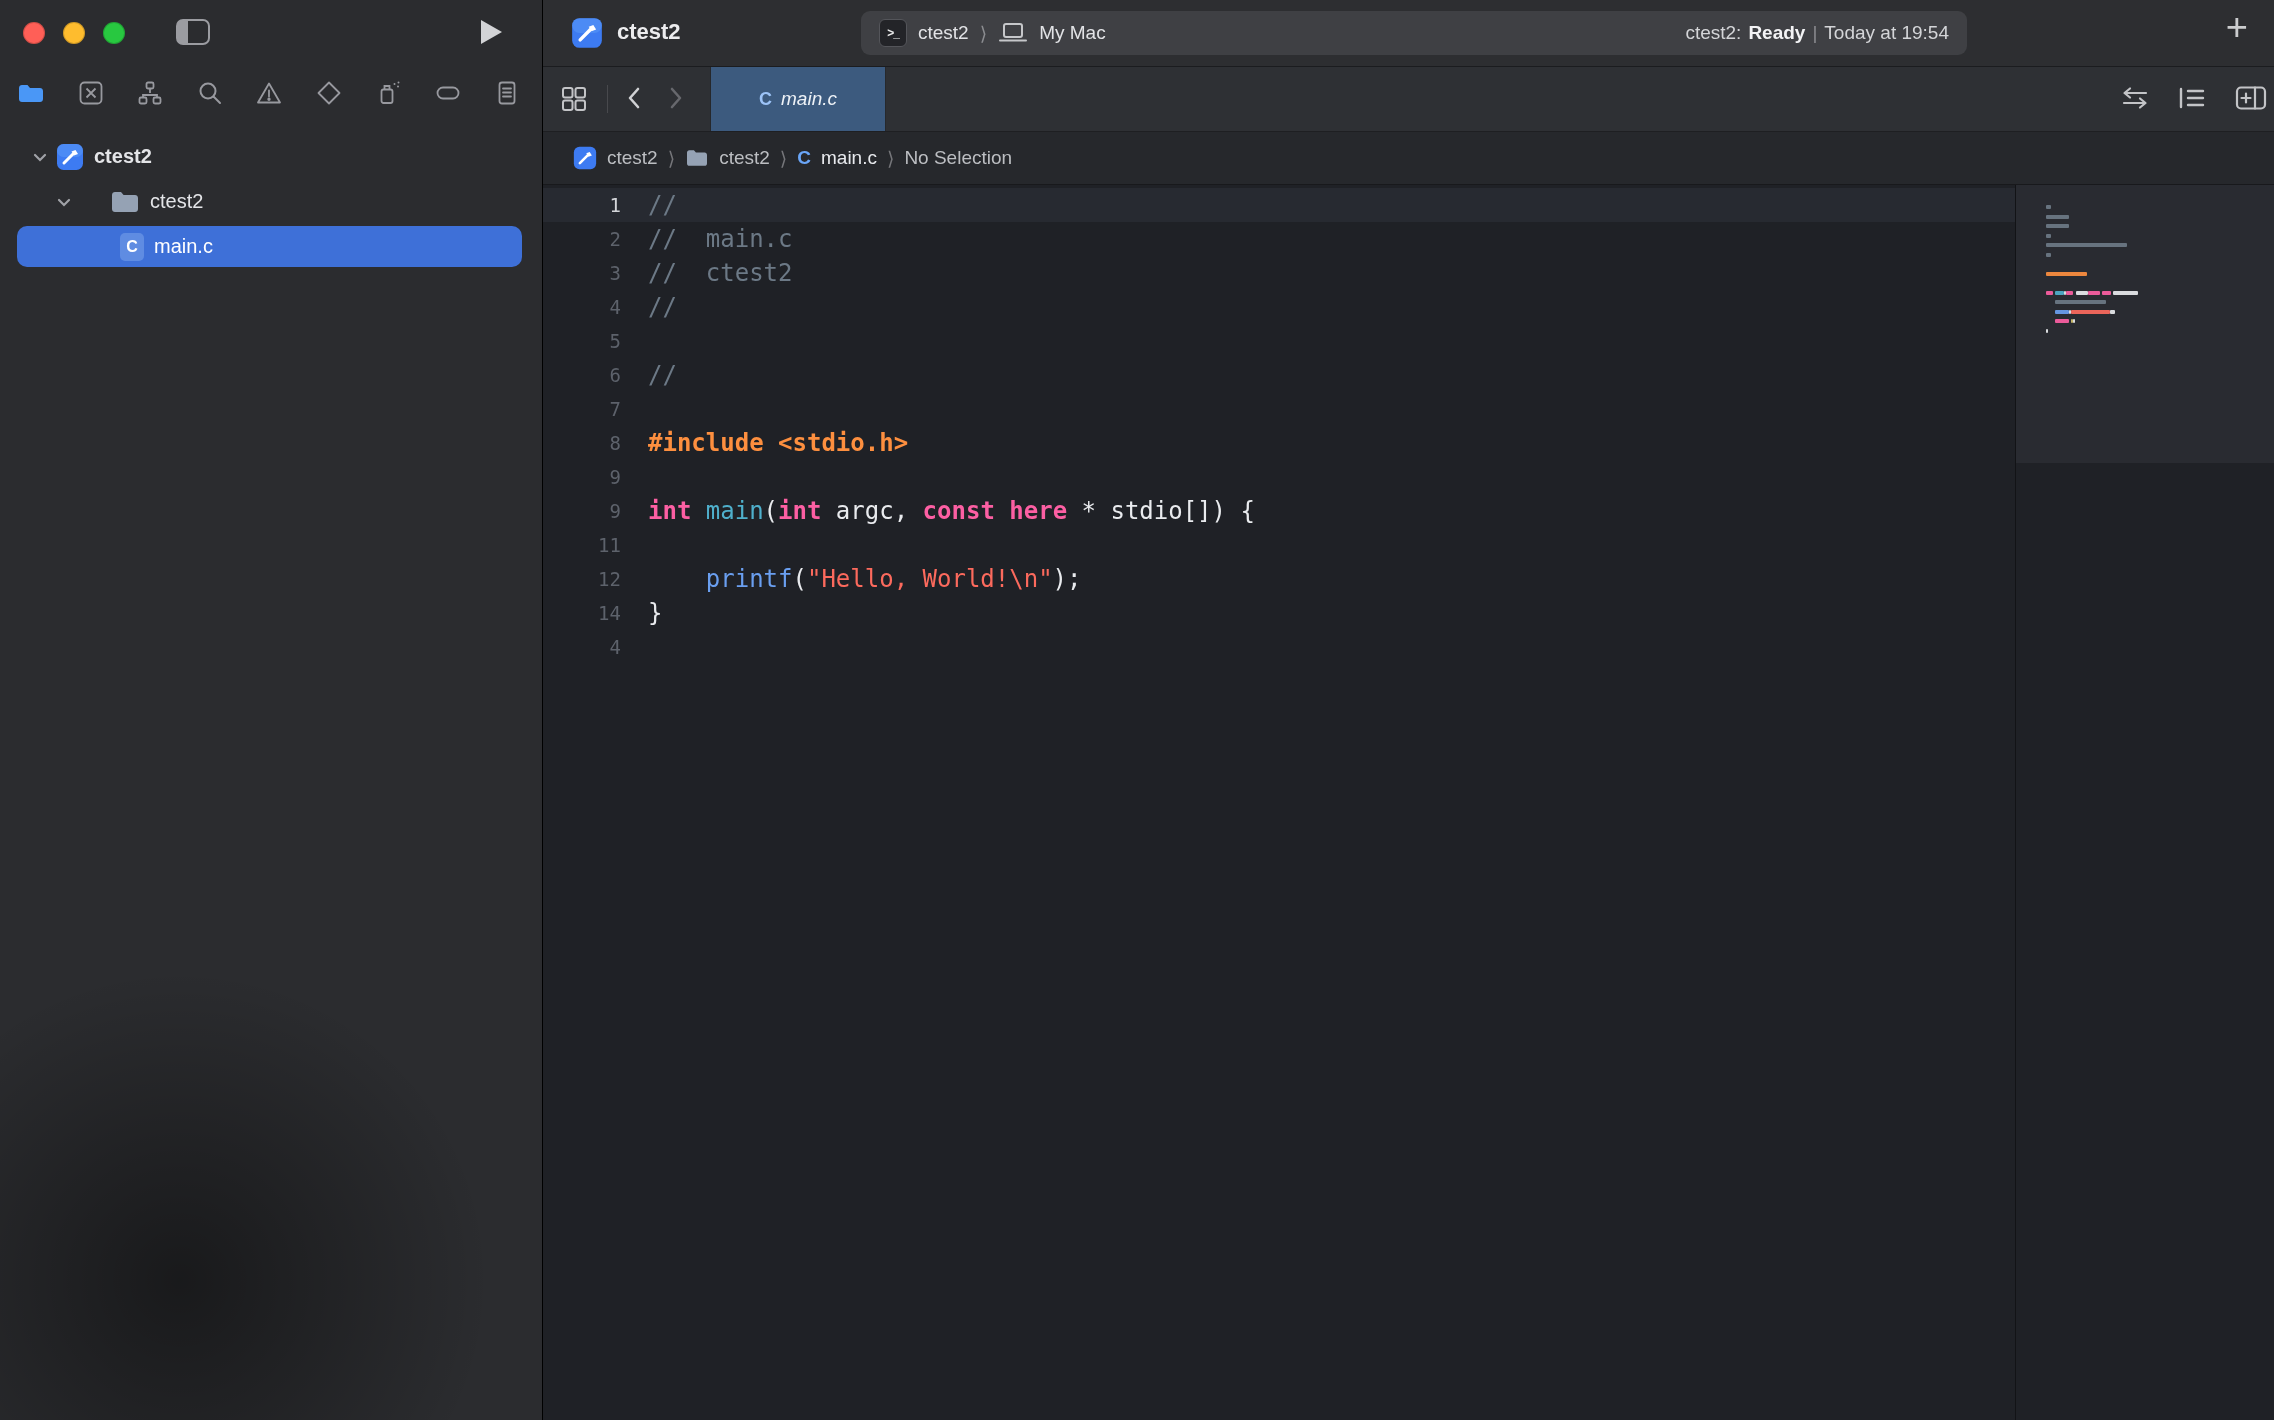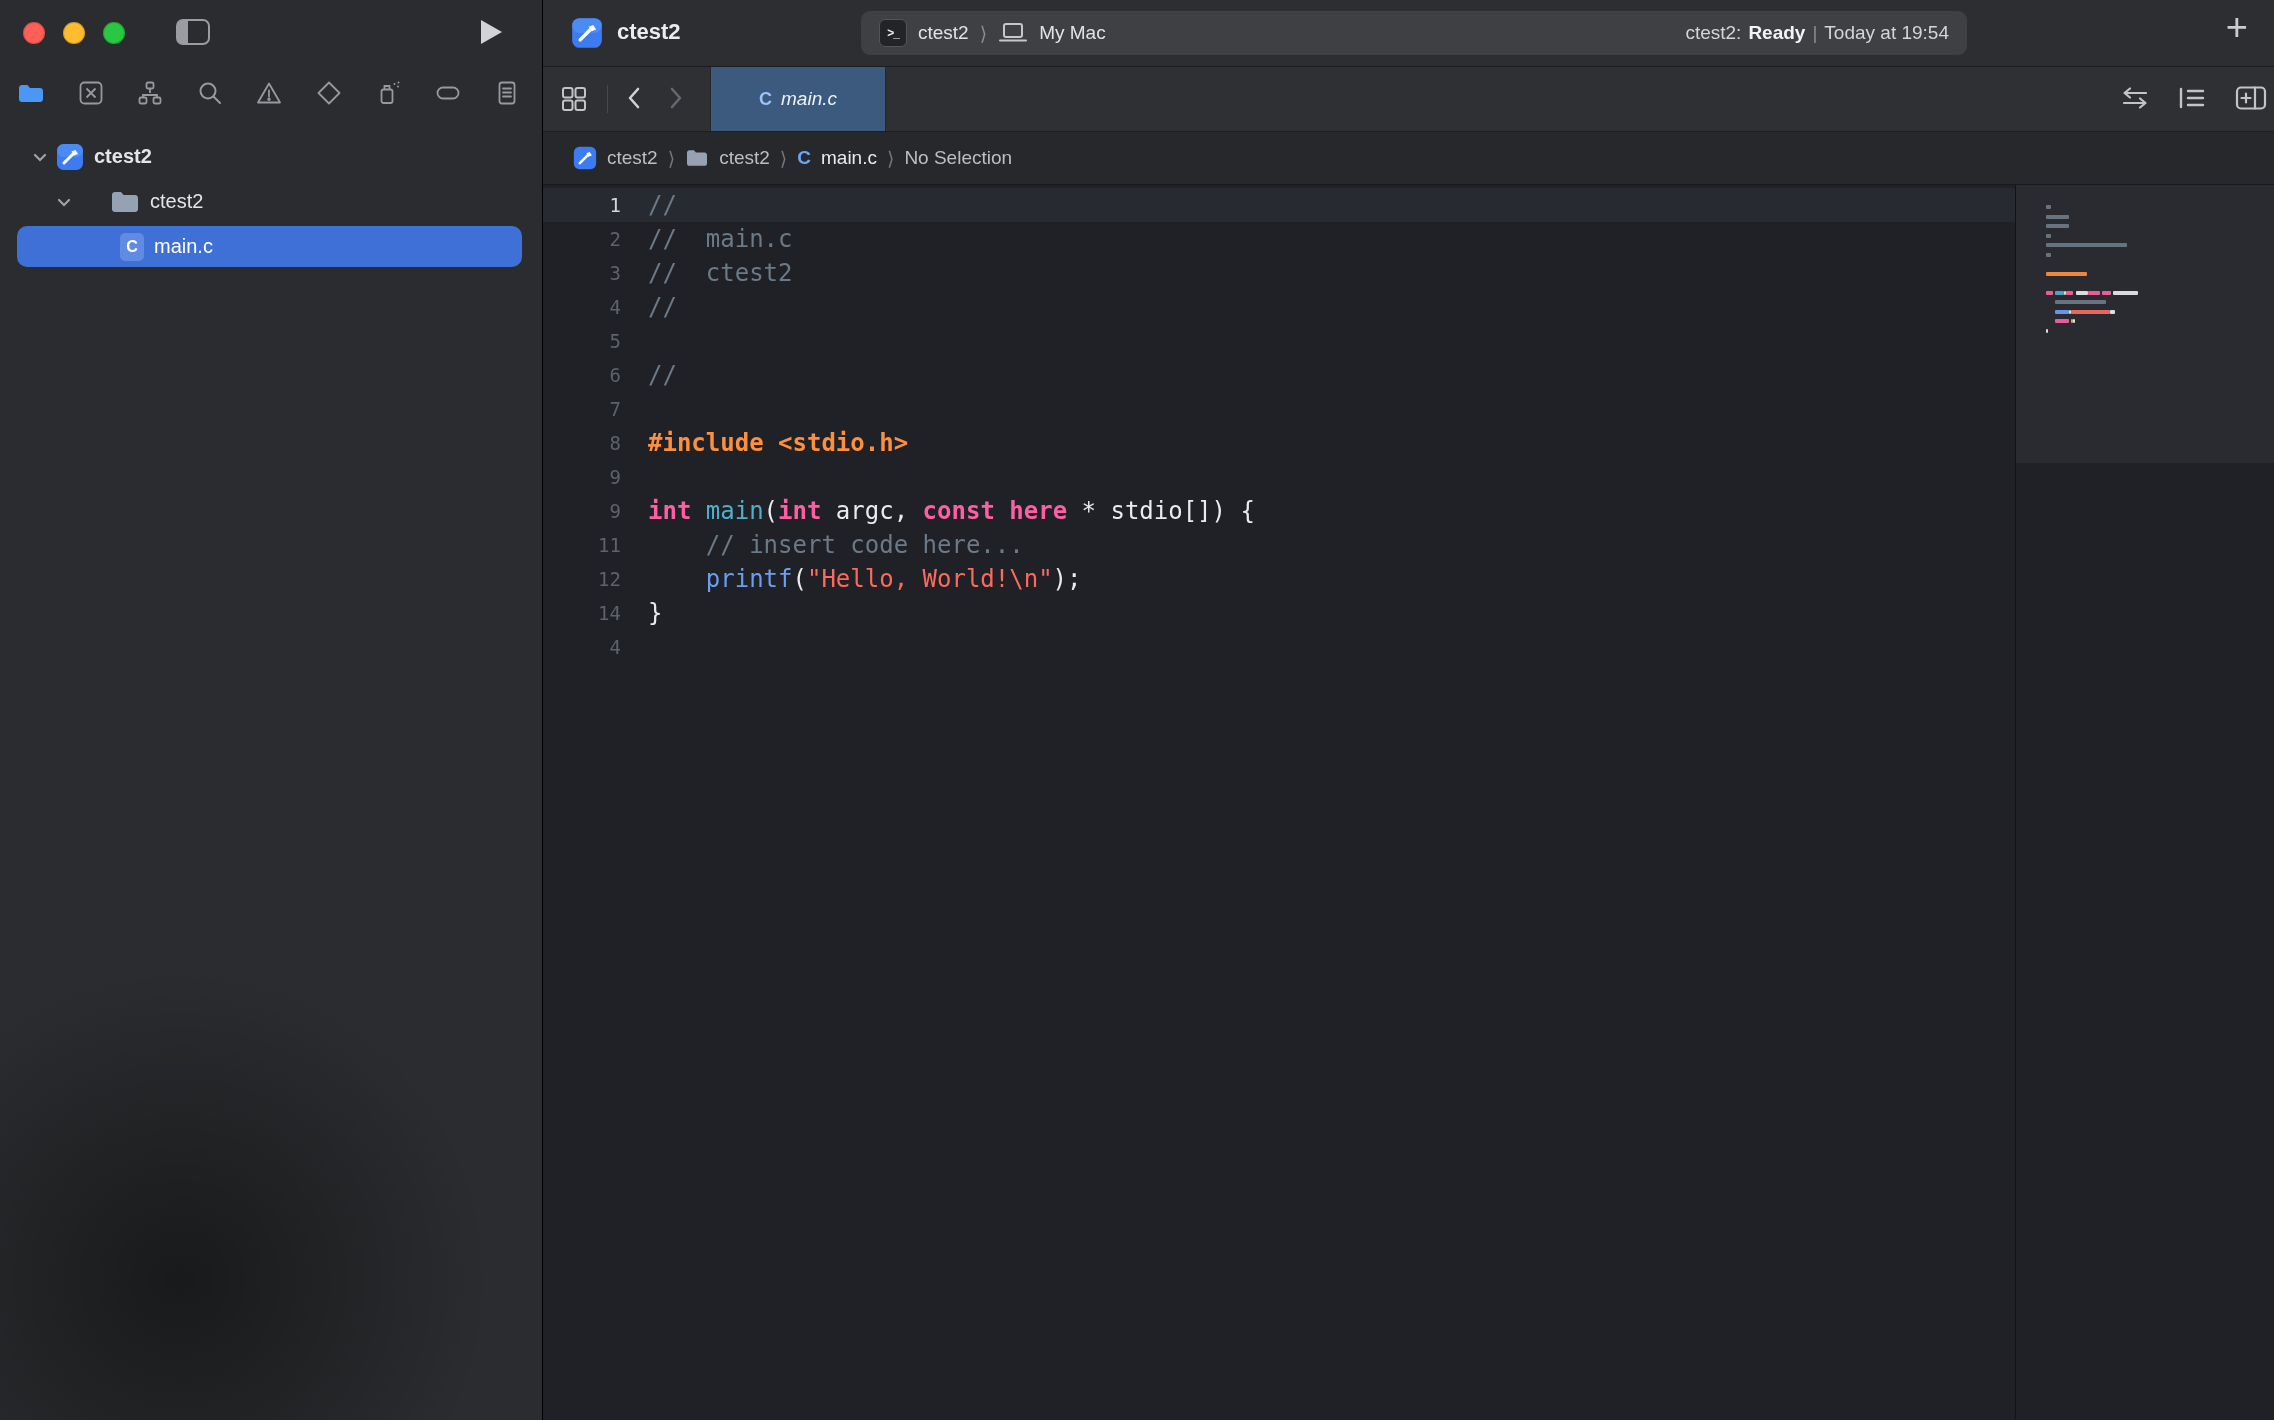--- a/index.html
+++ b/index.html
@@ -373,21 +373,20 @@
           <div class="code-row">
             <span class="lnum">9</span>
             <span class="ltxt"></span>
           </div>
           <div class="code-row">
             <span class="lnum">9</span>
             <span class="ltxt"><span class="tok-keyword">int</span><span class="tok-plain"> </span><span class="tok-decl">main</span><span class="tok-plain">(</span><span class="tok-keyword">int</span><span class="tok-plain"> argc, </span><span class="tok-keyword">const</span><span class="tok-plain"> </span><span class="tok-keyword">here</span><span class="tok-plain"> * stdio[]) {</span></span>
           </div>
           <div class="code-row">
             <span class="lnum">11</span>
-            <span class="ltxt"><span class="tok-plain">    </span><span class="tok-comment">// insert code here...</span></span>
           </div>
           <div class="code-row">
             <span class="lnum">12</span>
             <span class="ltxt"><span class="tok-plain">    </span><span class="tok-func">printf</span><span class="tok-plain">(</span><span class="tok-string">"Hello, World!\n"</span><span class="tok-plain">);</span></span>
           </div>
           <div class="code-row">
             <span class="lnum">14</span>
             <span class="ltxt"><span class="tok-plain">}</span></span>
           </div>
           <div class="code-row">

